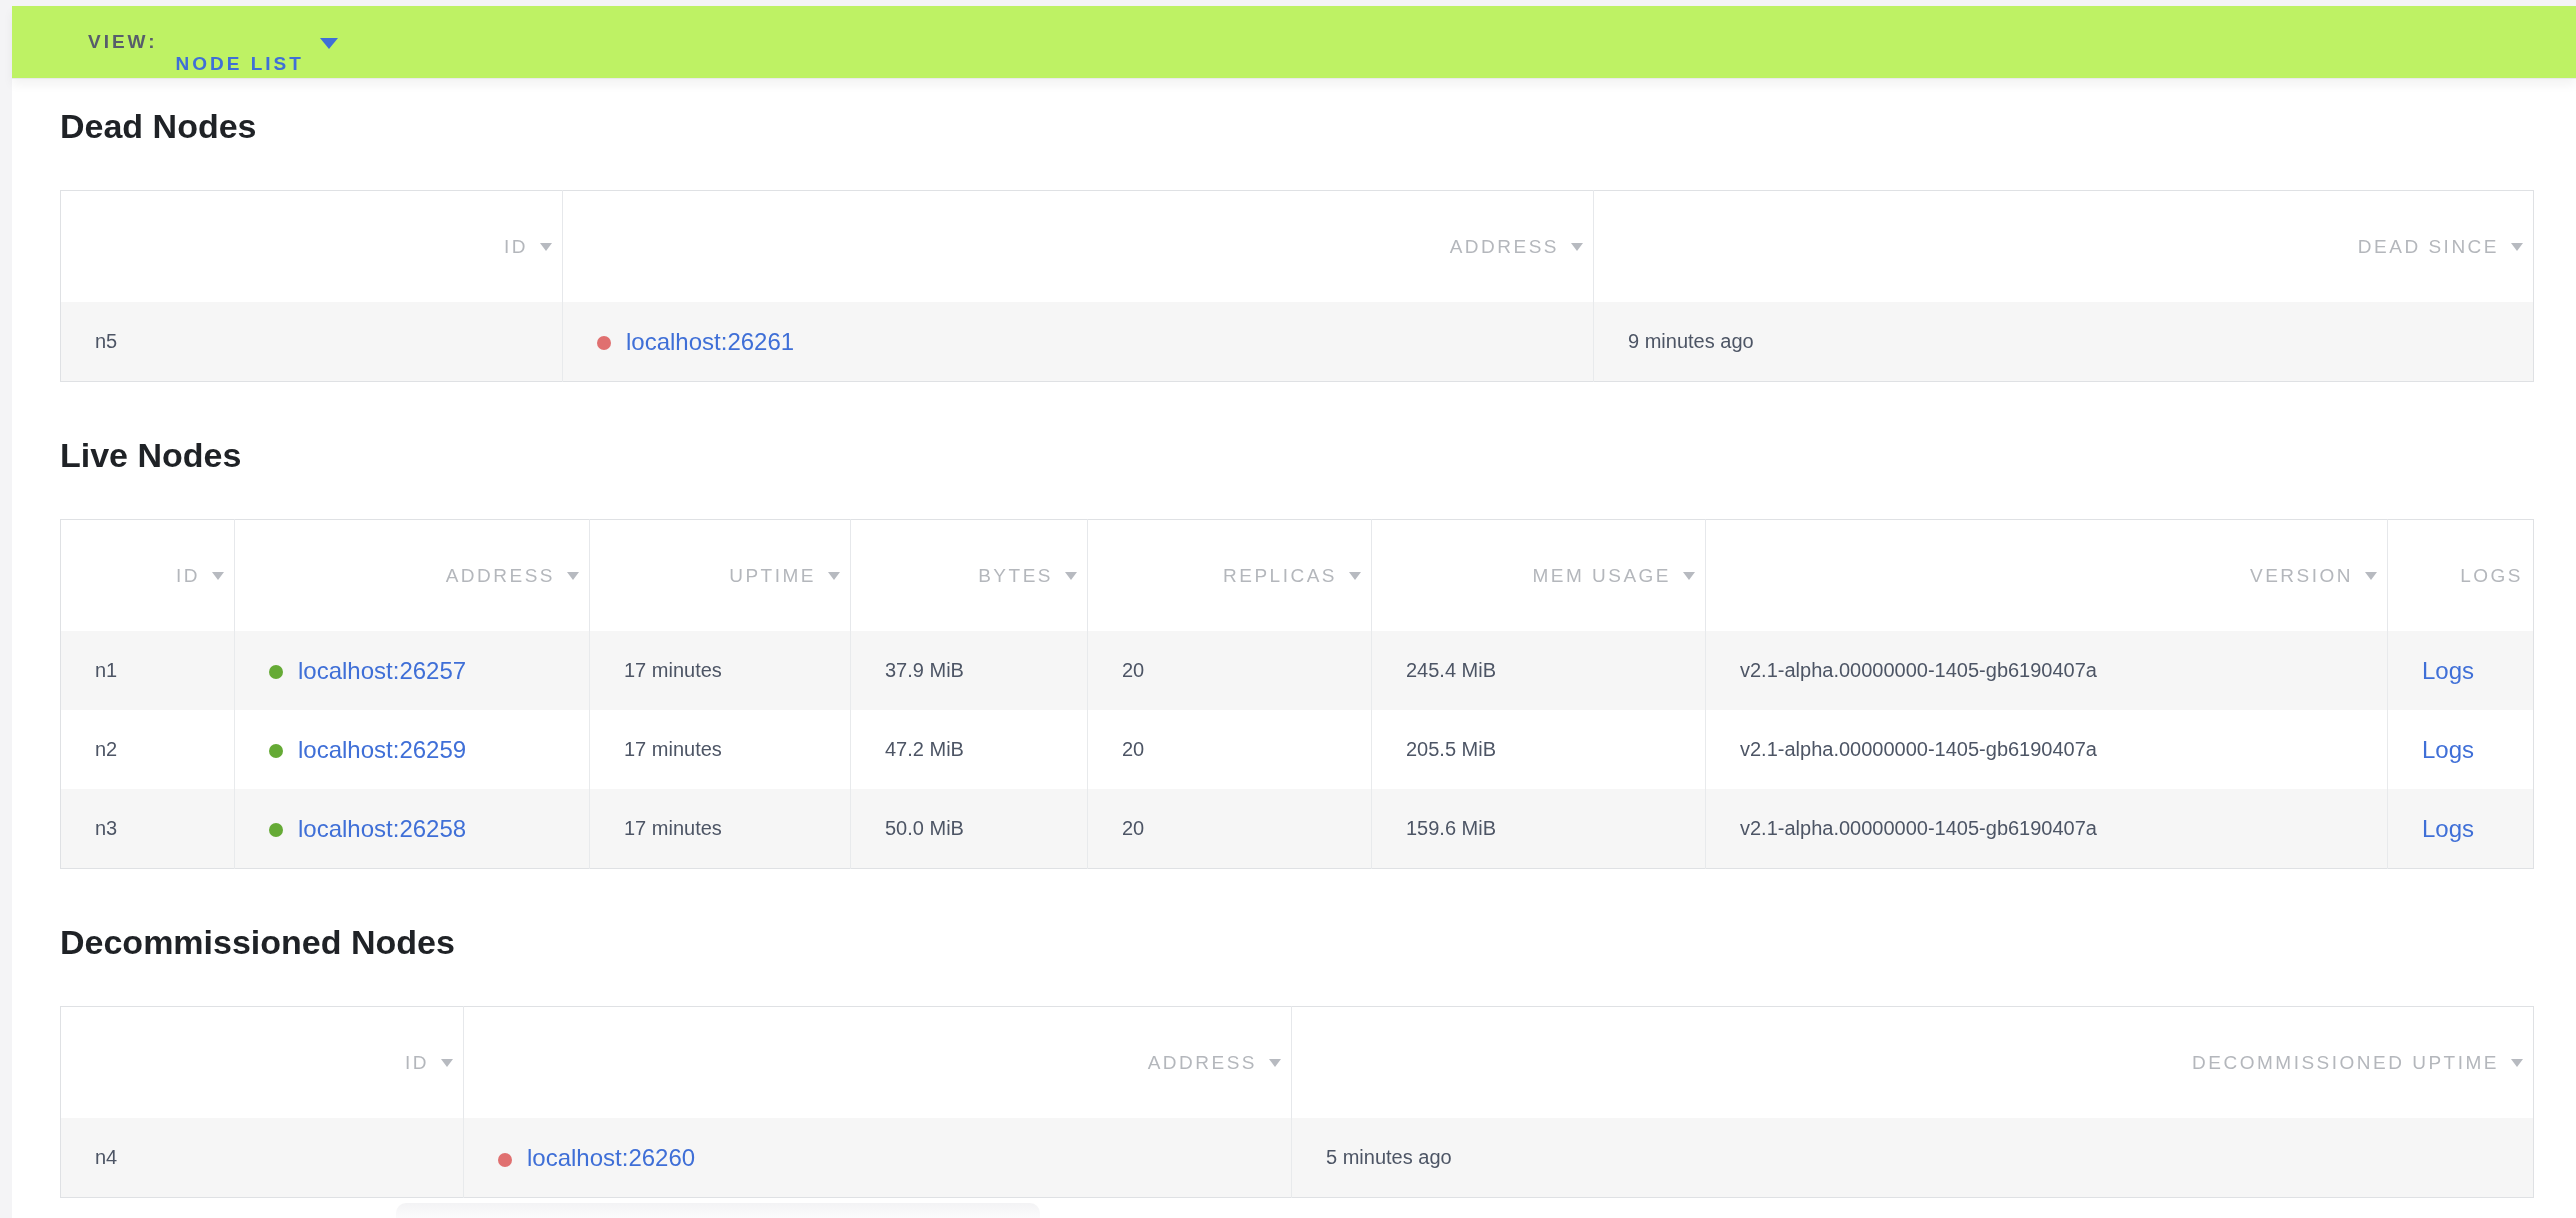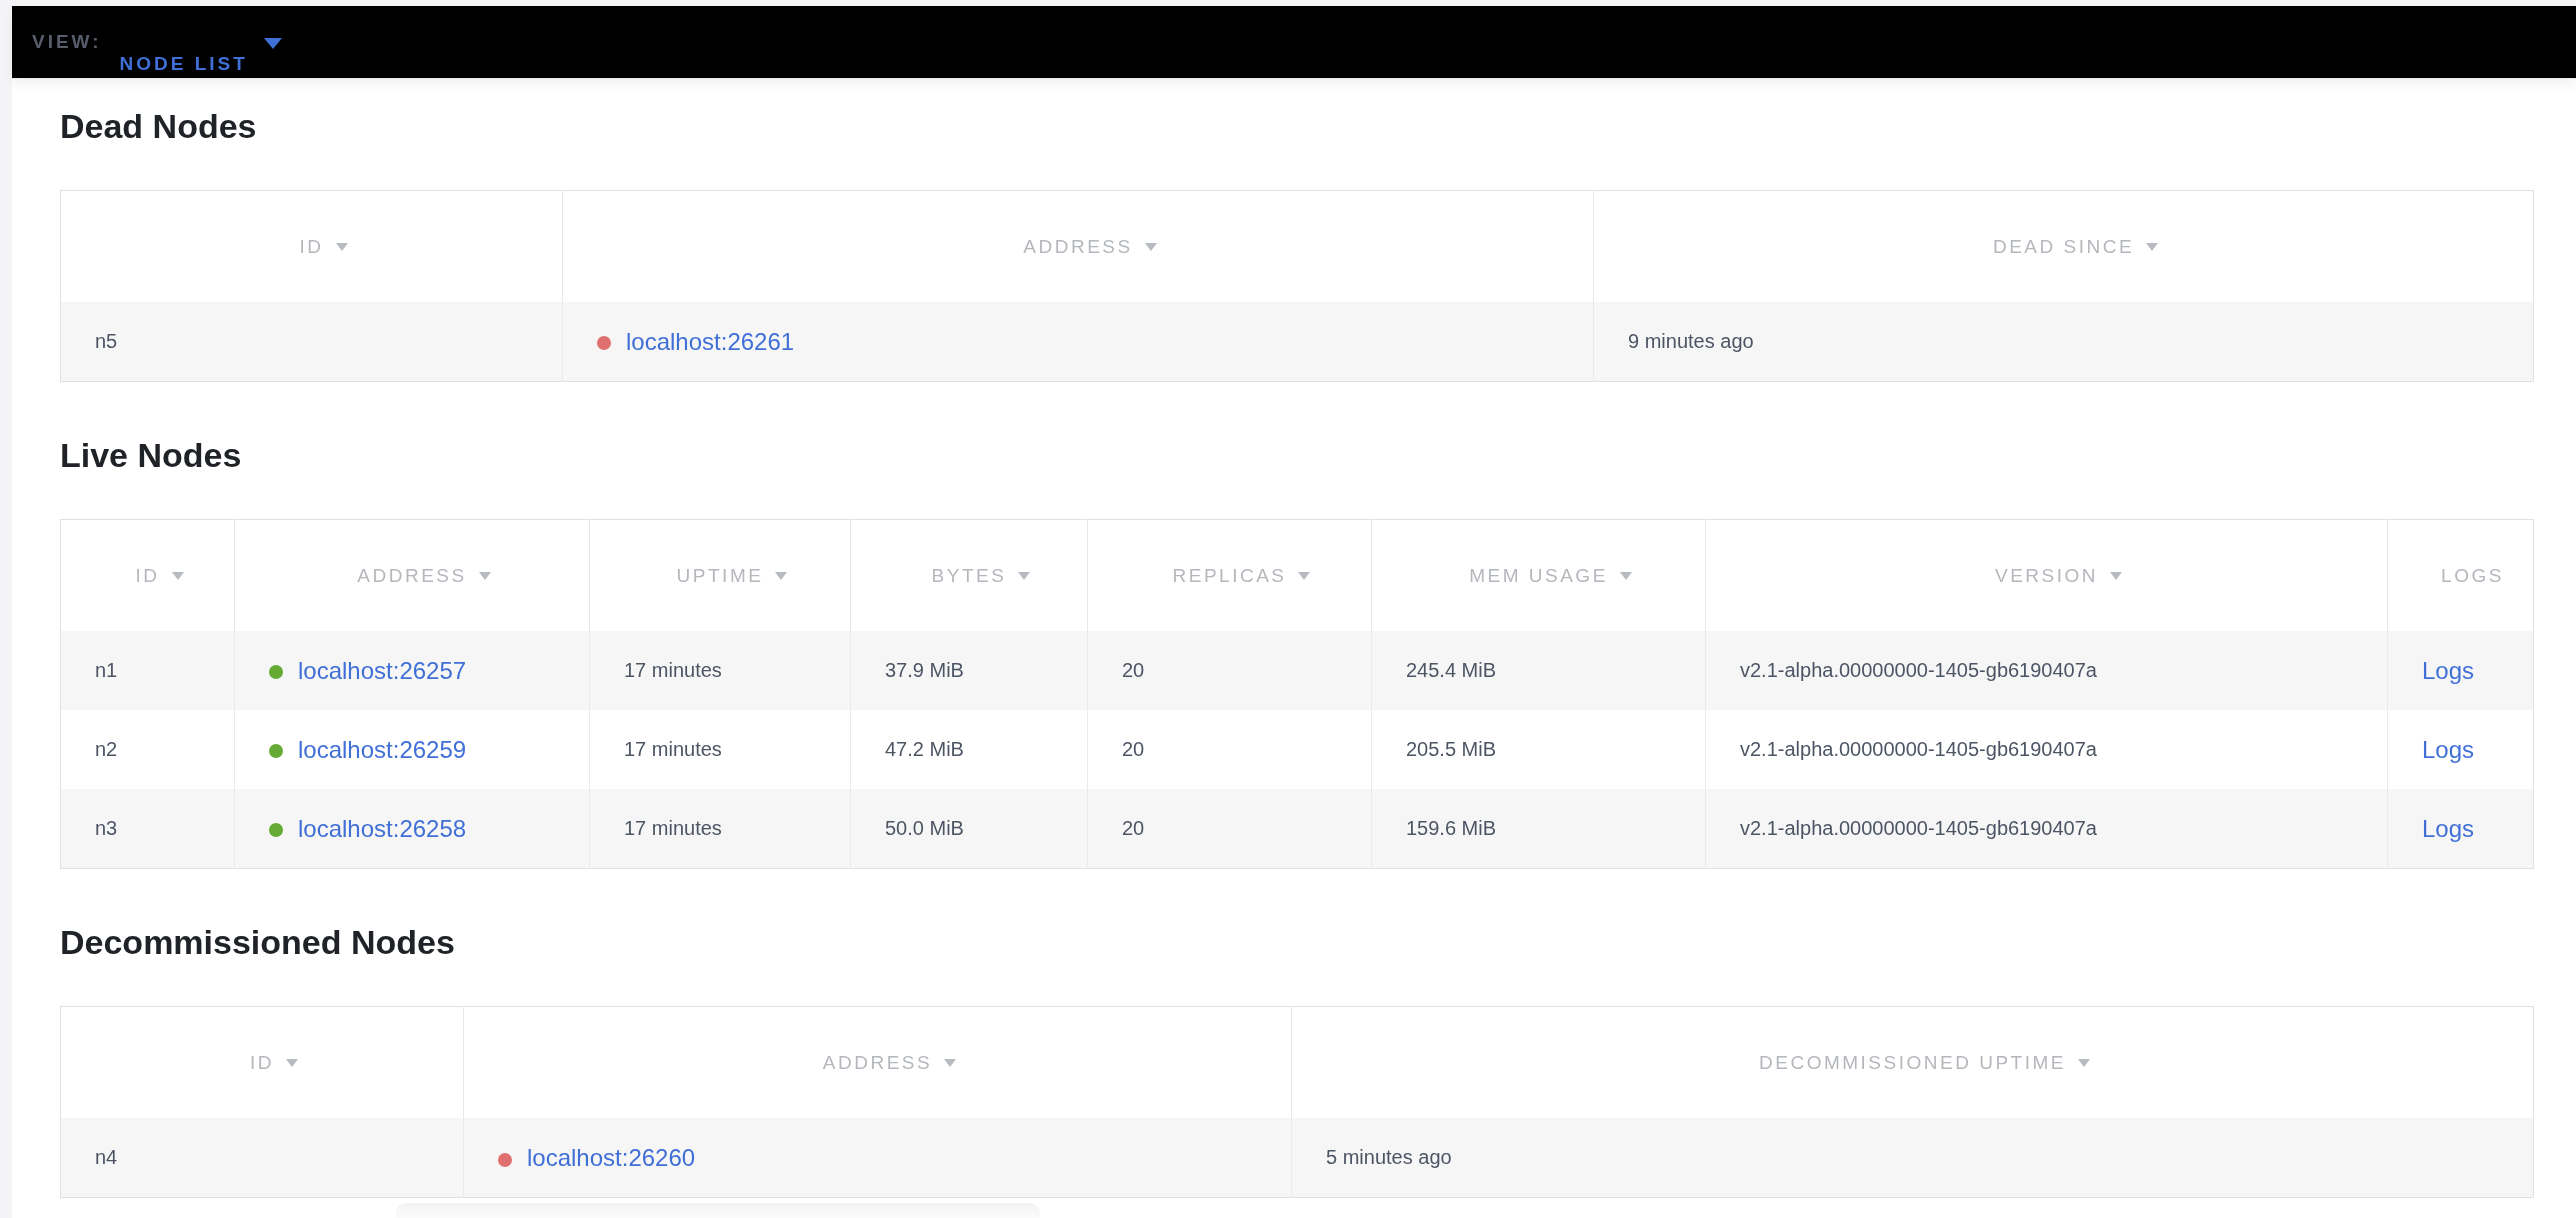--- a/index.html
+++ b/index.html
@@ -6,25 +6,25 @@
   body{
     width:2576px;height:1219px;
     background:#f4f4f6;
     font-family:"Liberation Sans","DejaVu Sans",sans-serif;
     overflow:hidden;
     position:relative;
   }
   
   .topbar{
     position:absolute;left:12px;top:6px;right:0;height:73px;
-    background:#000000;
+    background:#bef264;
     border-bottom:1px solid #e9e9eb;
     box-shadow:0 6px 10px rgba(0,0,0,0.05);
     display:flex;align-items:center;
-    padding-left:20px;box-sizing:border-box;
+    padding-left:76px;box-sizing:border-box;
     z-index:5;
   }
   .topbar .view-label{
     color:#575d6b;font-size:19px;letter-spacing:3px;font-weight:600;
   }
   .view-selector{
     display:flex;align-items:center;margin-left:18px;cursor:pointer;
   }
   .view-selector .view-value{
     color:var(--link,#3f6fd7);font-size:19px;letter-spacing:3px;font-weight:600;margin-top:44px;
@@ -44,21 +44,21 @@
     font-size:34px;font-weight:700;color:#1f2226;
     margin:54px 0 44px;line-height:1.15;
   }
   .section-title.first{margin-top:28px;}
   
   table.node-table{
     width:100%;border-collapse:collapse;table-layout:fixed;
     border:1px solid #dfe1e4;background:#ffffff;
   }
   table.node-table th{
-    height:111px;text-align:center;vertical-align:middle;
+    height:111px;text-align:right;vertical-align:middle;
     padding:0 10px 0 34px;
     color:#b4b7bc;font-size:19px;font-weight:500;letter-spacing:2.5px;
     white-space:nowrap;cursor:pointer;
     border-left:1px solid #e6e8eb;background:#ffffff;
   }
   table.node-table th:first-child{border-left:none;}
   table.node-table td{
     height:79px;vertical-align:middle;
     padding:0 10px 0 34px;
     color:#4d5565;font-size:20px;

